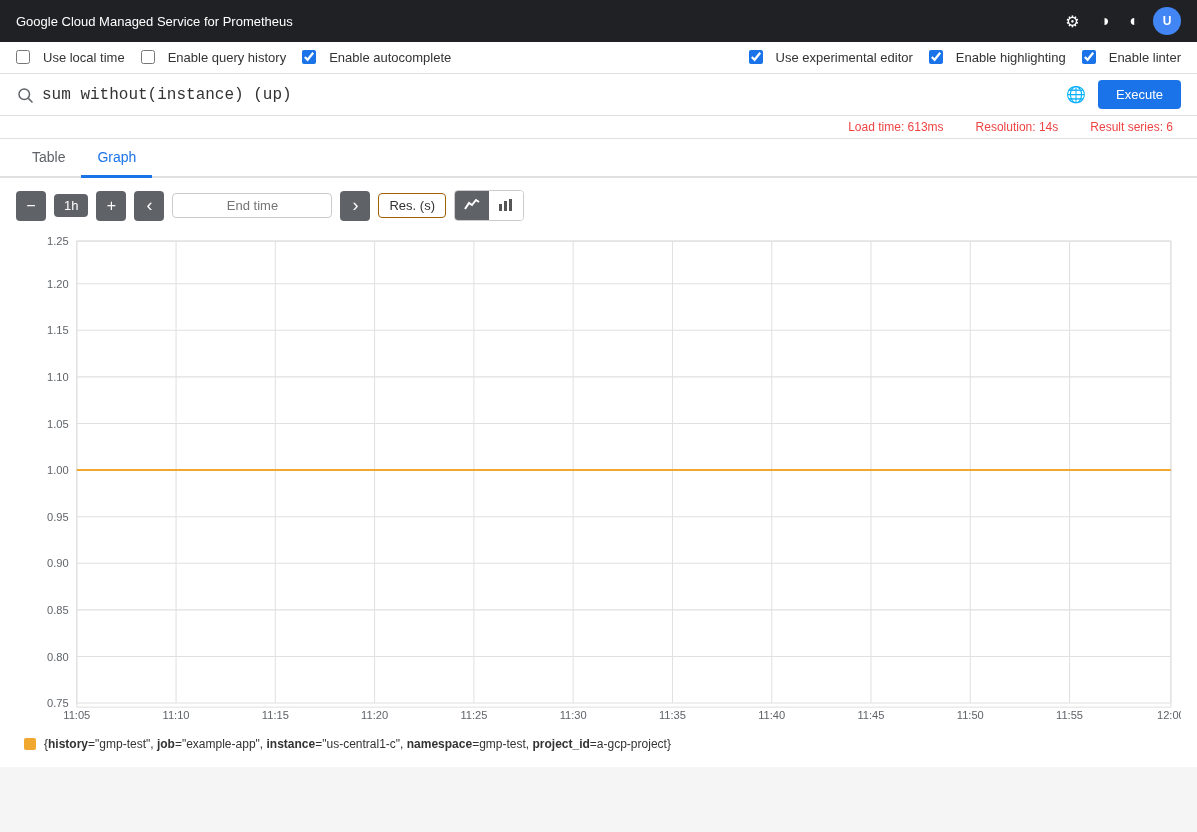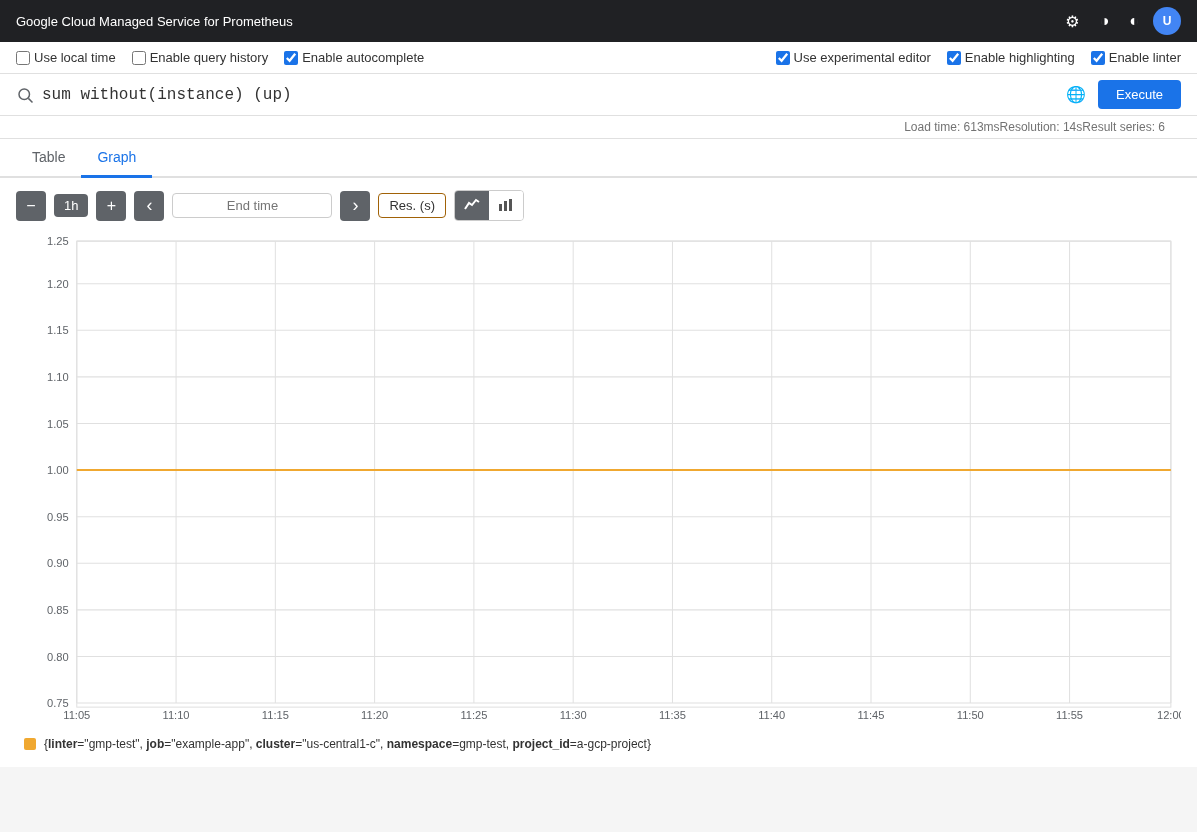--- a/index.html
+++ b/index.html
@@ -29,21 +29,21 @@
     
     #options-bar {
       background: #fff;
       padding: 8px 16px;
       display: flex;
       align-items: center;
       gap: 16px;
       border-bottom: 1px solid #e0e0e0;
       flex-wrap: wrap;
     }
-    .option-item { display: flex; align-items: flex-end; gap: 4px; font-size: 13px; cursor: pointer; }
+    .option-item { display: flex; align-items: flex-start; gap: 13px; font-size: 13px; cursor: pointer; }
     .option-item input[type="checkbox"] { width: 14px; height: 14px; accent-color: #1a73e8; cursor: pointer; }
     .option-spacer { flex: 1; }
 
     
     #query-bar {
       background: #fff;
       padding: 6px 16px;
       display: flex;
       align-items: center;
       gap: 8px;
@@ -66,27 +66,27 @@
     }
     #execute-btn {
       background: #1a73e8; color: #fff; border: none;
       padding: 7px 18px; border-radius: 4px; font-size: 13px;
       cursor: pointer; font-weight: 500;
     }
 
     
     #result-info {
       background: #fff;
-      padding: 4px 32px;
+      padding: 4px 24px;
       display: flex;
       align-items: center;
       justify-content: flex-end;
-      gap: 0;
+      gap: 32px;
       font-size: 12px;
-      color: #737373;
+      color: #ef4444;
       border-bottom: 1px solid #e0e0e0;
     }
 
     
     #tabs {
       background: #fff;
       padding: 0 16px;
       display: flex;
       align-items: flex-end;
       border-bottom: 2px solid #e0e0e0;
@@ -331,16 +331,16 @@
       <text x="1140" y="482" text-anchor="middle" font-size="11" fill="#5f6368">12:00</text>
 
       <line x1="60" y1="236" x2="1140" y2="236" stroke="#f0a830" stroke-width="2"></line>
 
     </svg>
   </div>
 
   <div id="chart-legend">
     <span class="legend-color" style="background:#f0a830;"></span>
     <span class="legend-text">
-      {<strong>linter</strong>="gmp-test", <strong>job</strong>="example-app", <strong>cluster</strong>="us-central1-c", <strong>namespace</strong>=gmp-test, <strong>project_id</strong>=a-gcp-project}
+      {<strong>history</strong>="gmp-test", <strong>job</strong>="example-app", <strong>instance</strong>="us-central1-c", <strong>namespace</strong>=gmp-test, <strong>project_id</strong>=a-gcp-project}
     </span>
   </div>
 </div>
 
 </body></html>

